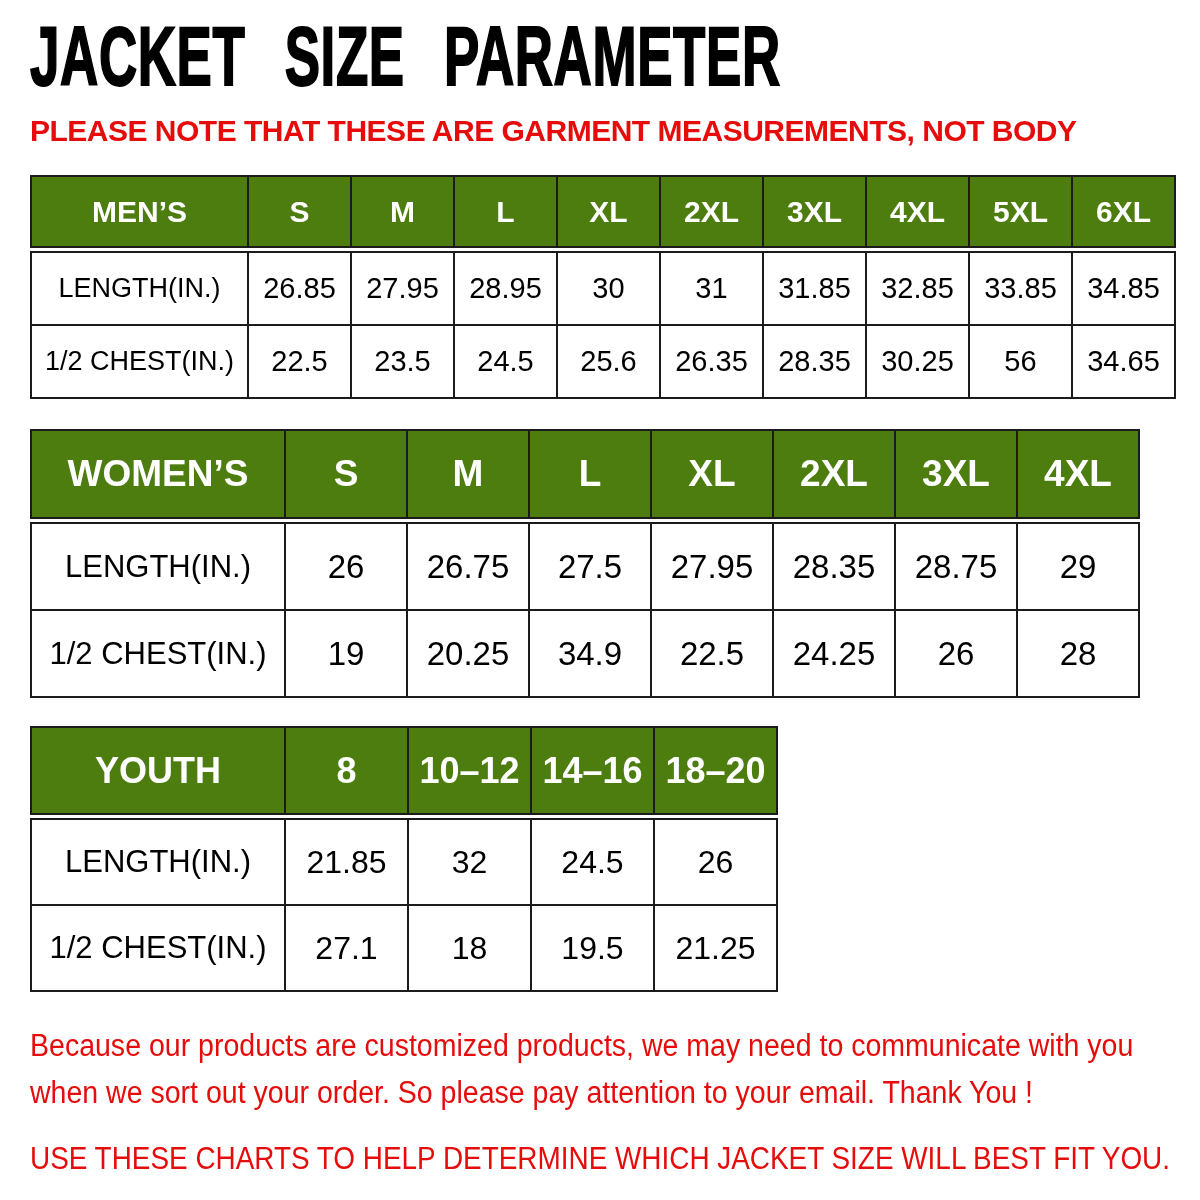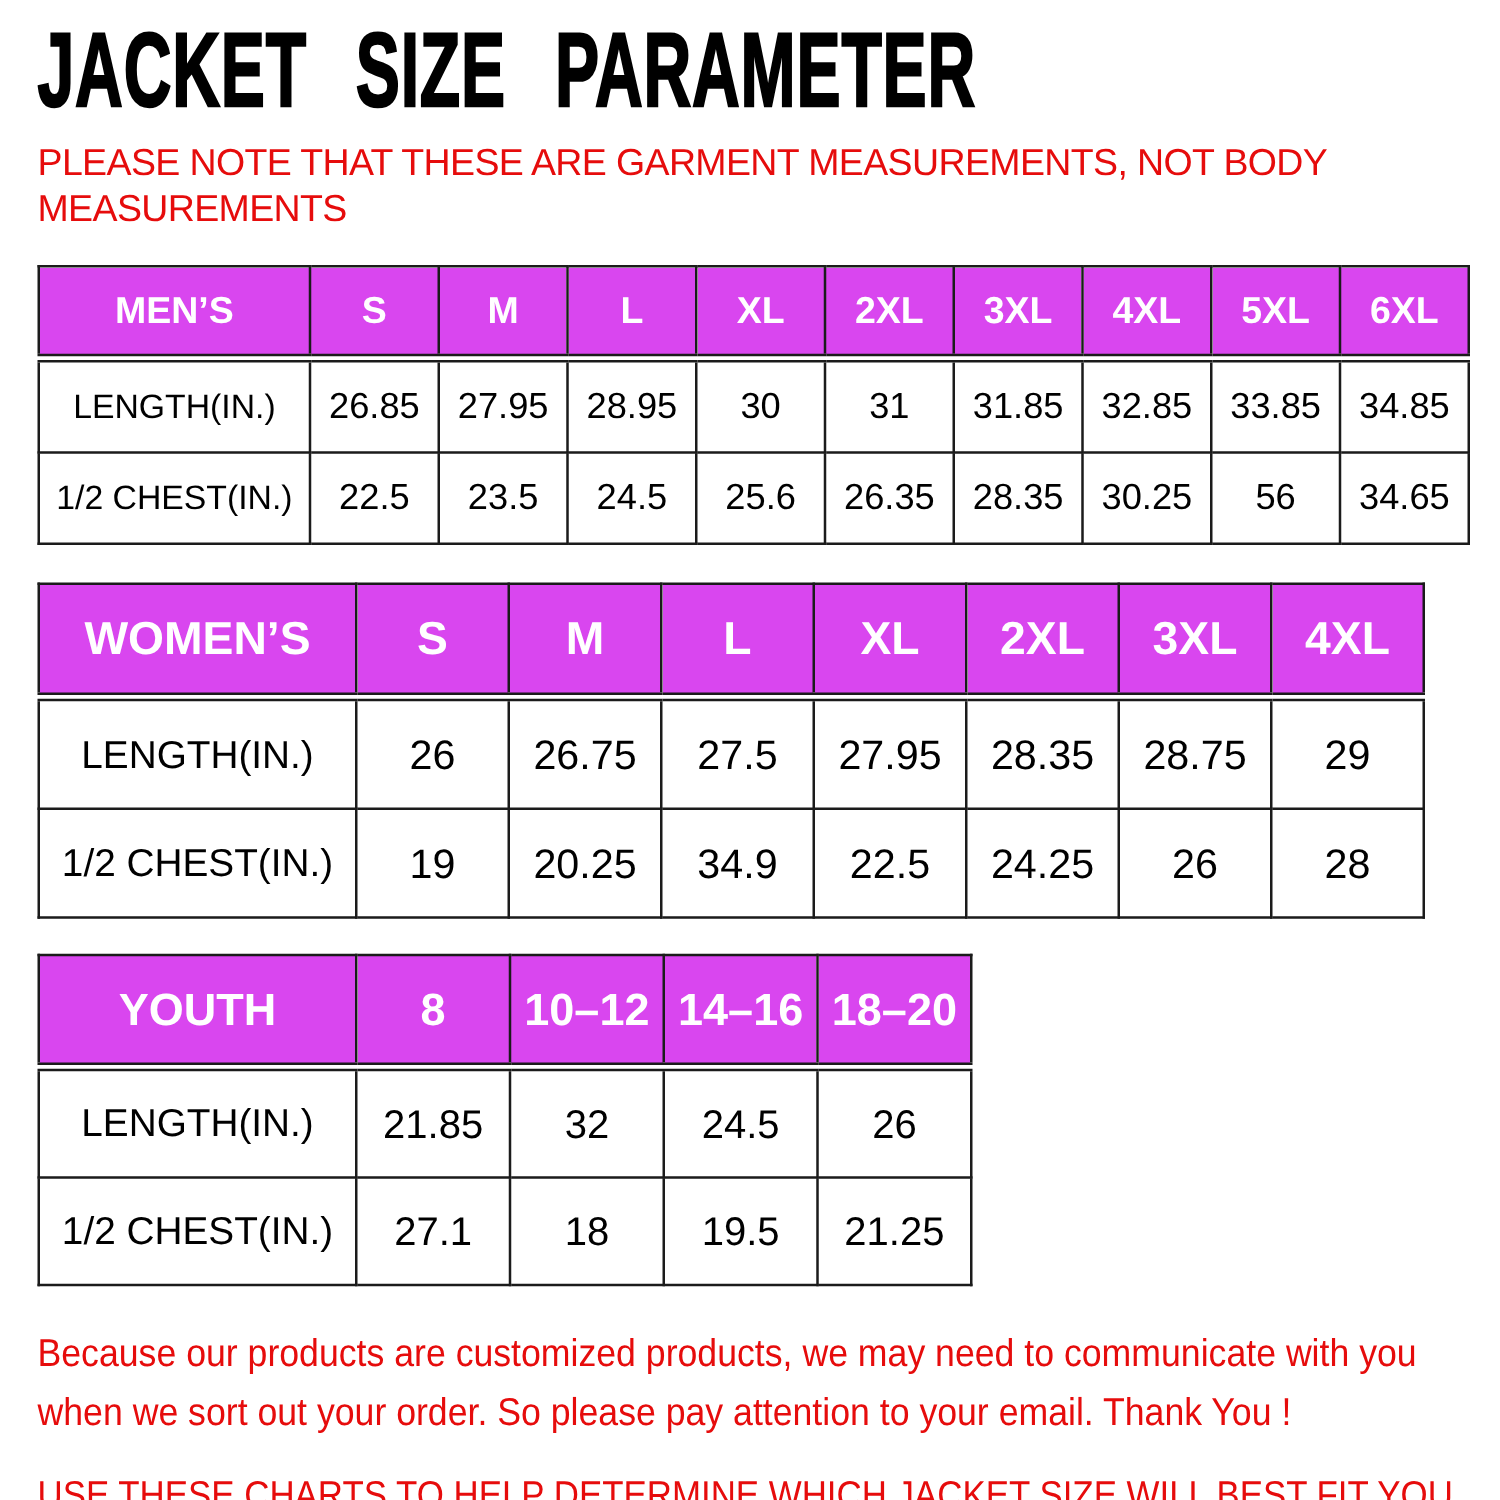--- a/index.html
+++ b/index.html
@@ -16,33 +16,33 @@
     font-size:84px;line-height:72px;font-weight:bold;
     color:#000;white-space:nowrap;
     transform:scaleX(0.63);transform-origin:left top;
     -webkit-text-stroke:2px #000;
     word-spacing:0.45em;letter-spacing:1px;
   }
 
   
   .note{
     margin:20px 0 0 30px;
-    color:#e60c0c;font-size:30px;line-height:37px;font-weight:normal;
+    color:#e60c0c;font-size:30px;line-height:37px;font-weight:bold;
     letter-spacing:-0.5px;
   }
 
   
   table{border-collapse:collapse;table-layout:fixed;margin-left:30px;}
   th,td{
     border:2px solid #1b1b1b;
     text-align:center;vertical-align:middle;padding:0;
     overflow:hidden;white-space:nowrap;
   }
   thead th{
-    background:#d946ef;color:#ffffff;font-weight:bold;
+    background:#4d7c0f;color:#ffffff;font-weight:bold;
     border-bottom:7px double #1b1b1b;
   }
   tbody td{color:#000;}
 
   .mens-table{margin-top:26px;}
   .mens-table thead th{font-size:30px;height:69px;}
   .mens-table tbody td{font-size:29px;height:71px;}
   .mens-table td.rowlabel{font-size:27px;}
 
   .womens-table{margin-top:30px;}
@@ -71,21 +71,20 @@
 </style>
 </head>
 <body>
 
 <div class="page">
 
   <div class="title">JACKET SIZE PARAMETER</div>
 
   <div class="note">
     <div>PLEASE NOTE THAT THESE ARE GARMENT MEASUREMENTS, NOT BODY</div>
-    <div>MEASUREMENTS</div>
   </div>
 
   <table class="mens-table">
     <colgroup>
       <col style="width:217px">
       <col style="width:103px">
         <col style="width:103px">
         <col style="width:103px">
       <col style="width:103px">
         <col style="width:103px">

